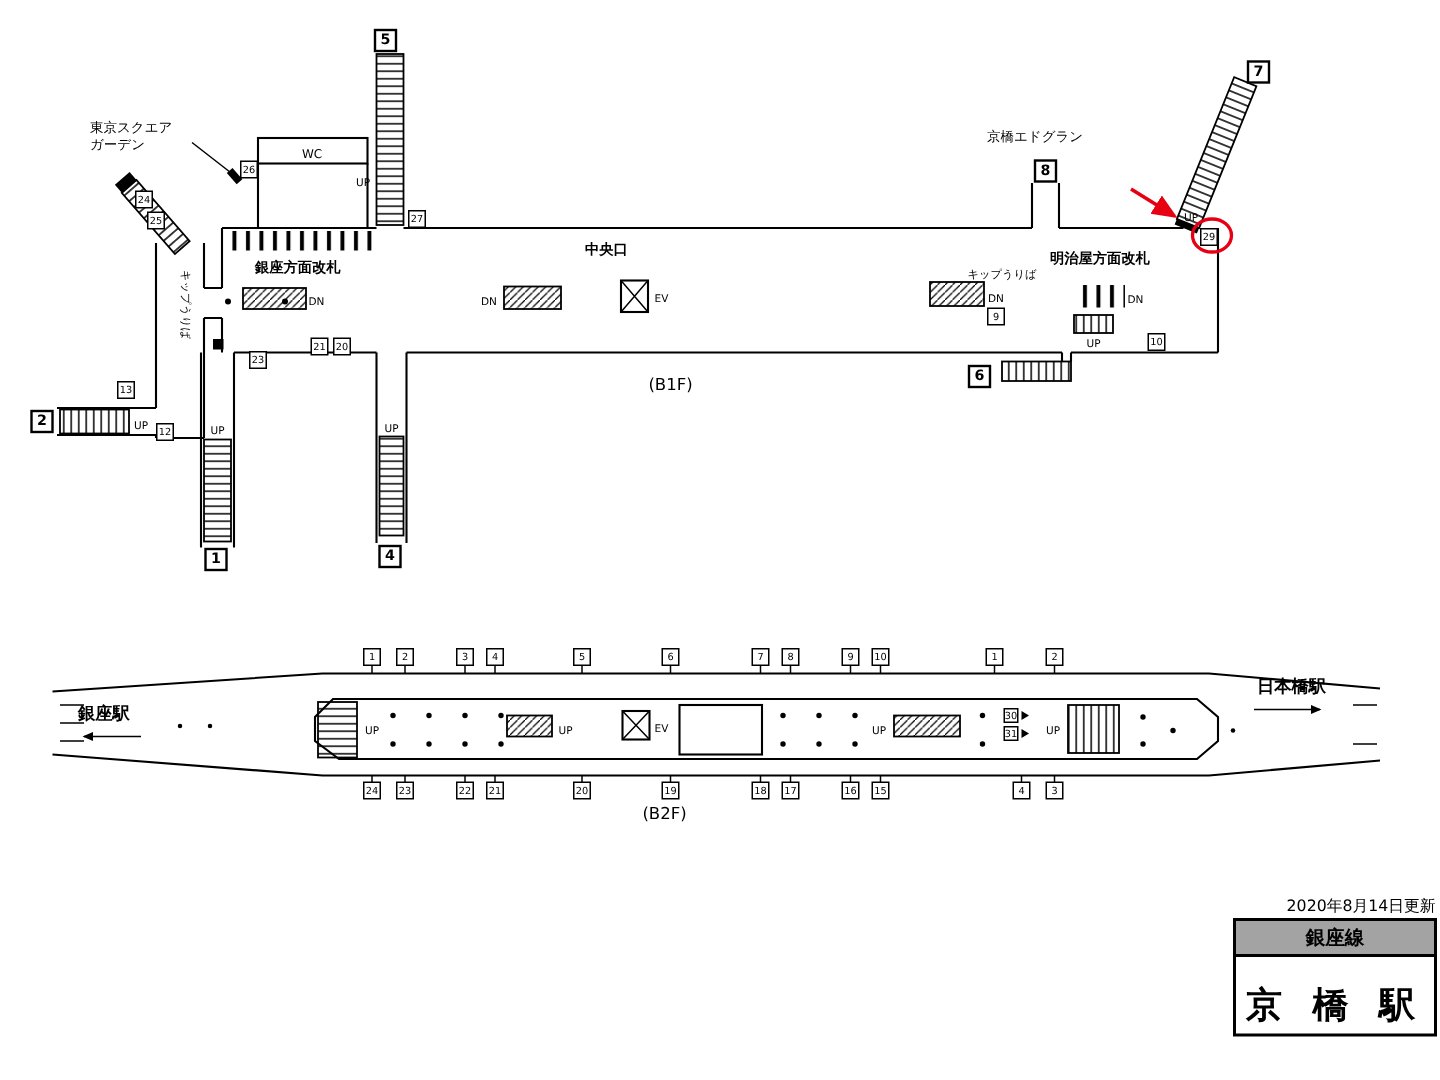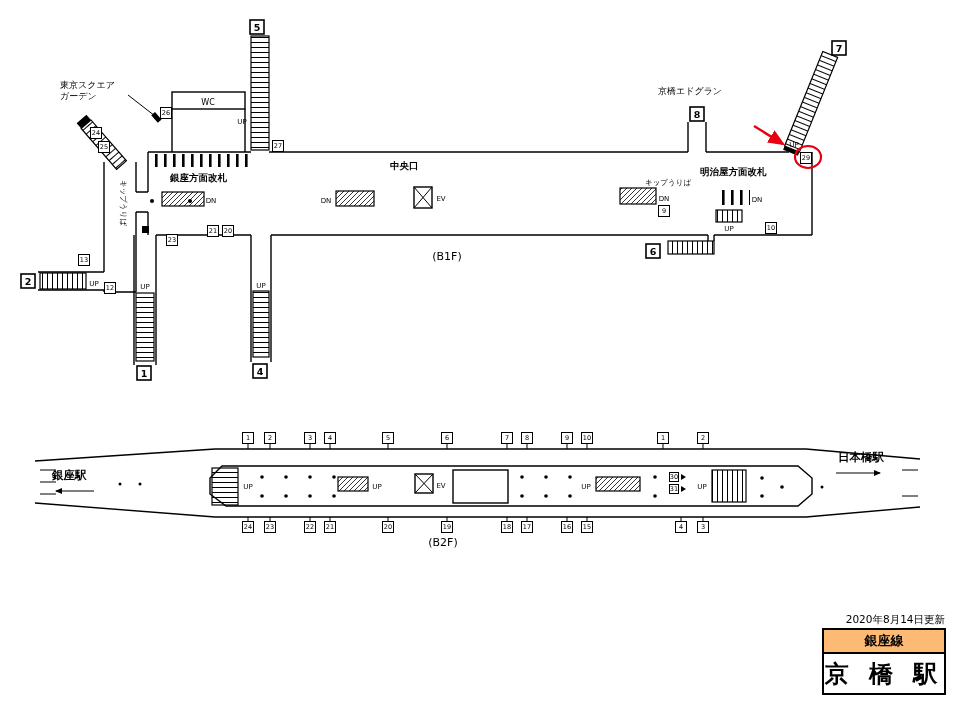--- a/index.html
+++ b/index.html
@@ -21,26 +21,26 @@
   .exitbox{fill:#fff;stroke:#000;stroke-width:1.6;}
   .exitbox-t{font-size:9.5px;font-weight:bold;text-anchor:middle;}
   .t9{font-size:9px;}
   .t9b{font-size:9.5px;font-weight:bold;}
   .t7{font-size:7.5px;}
   .t8m{font-size:8px;text-anchor:middle;}
   .t11m{font-size:11px;text-anchor:middle;}
   .t11b{font-size:11.5px;font-weight:bold;}
   .updn{font-size:7px;text-anchor:middle;}
   .red{stroke:#e60012;fill:none;}
-  #info-panel{position:absolute;left:822px;top:597px;width:124px;color:#000;margin-top:16px;}
+  #info-panel{position:absolute;left:822px;top:597px;width:136px;color:#000;}
   #info-panel .updated{font-size:10.5px;text-align:right;letter-spacing:0;padding-right:1px;}
   #info-panel .ibox{border:2px solid #000;margin-top:1px;background:#fff;}
   #info-panel .row{text-align:center;}
   #info-panel .line{font-size:13px;font-weight:bold;padding:2px 0;border-bottom:2px solid #000;}
-  #info-panel .station{font-size:24px;font-weight:bold;padding:4px 0 3px 0;letter-spacing:6px;}
+  #info-panel .station{font-size:24px;font-weight:bold;padding:16px 0 3px 0;letter-spacing:6px;}
   #info-panel .code{font-size:14px;font-weight:bold;border-top:2px solid #000;padding:2px 0;}
 </style>
 </head>
 <body>
 
 <div id="stage">
 <svg width="960" height="720" viewBox="0 0 960 720">
   <defs>
     <pattern id="rungsH" width="6" height="5" patternUnits="userSpaceOnUse">
       <path d="M0,2.5 H6" stroke="#000" stroke-width="1"></path>
@@ -322,17 +322,17 @@
         <rect x="253" y="364" width="14" height="14" class="exitbox"></rect>
         <text x="260" y="371" class="exitbox-t" dominant-baseline="central">4</text>
         <rect x="646" y="244" width="14" height="14" class="exitbox"></rect>
         <text x="653" y="251" class="exitbox-t" dominant-baseline="central">6</text>
       </g>
 </svg>
 
 <div id="info-panel">
   <div class="updated">2020年8月14日更新</div>
   <div class="ibox">
-    <div class="row line" style="background: #fdba74;">銀座線</div>
+    <div class="row line" style="background: #a3a3a3;">銀座線</div>
     <div class="row station">京 橋 駅</div>
   </div>
 </div>
 </div>
 
 </body></html>

